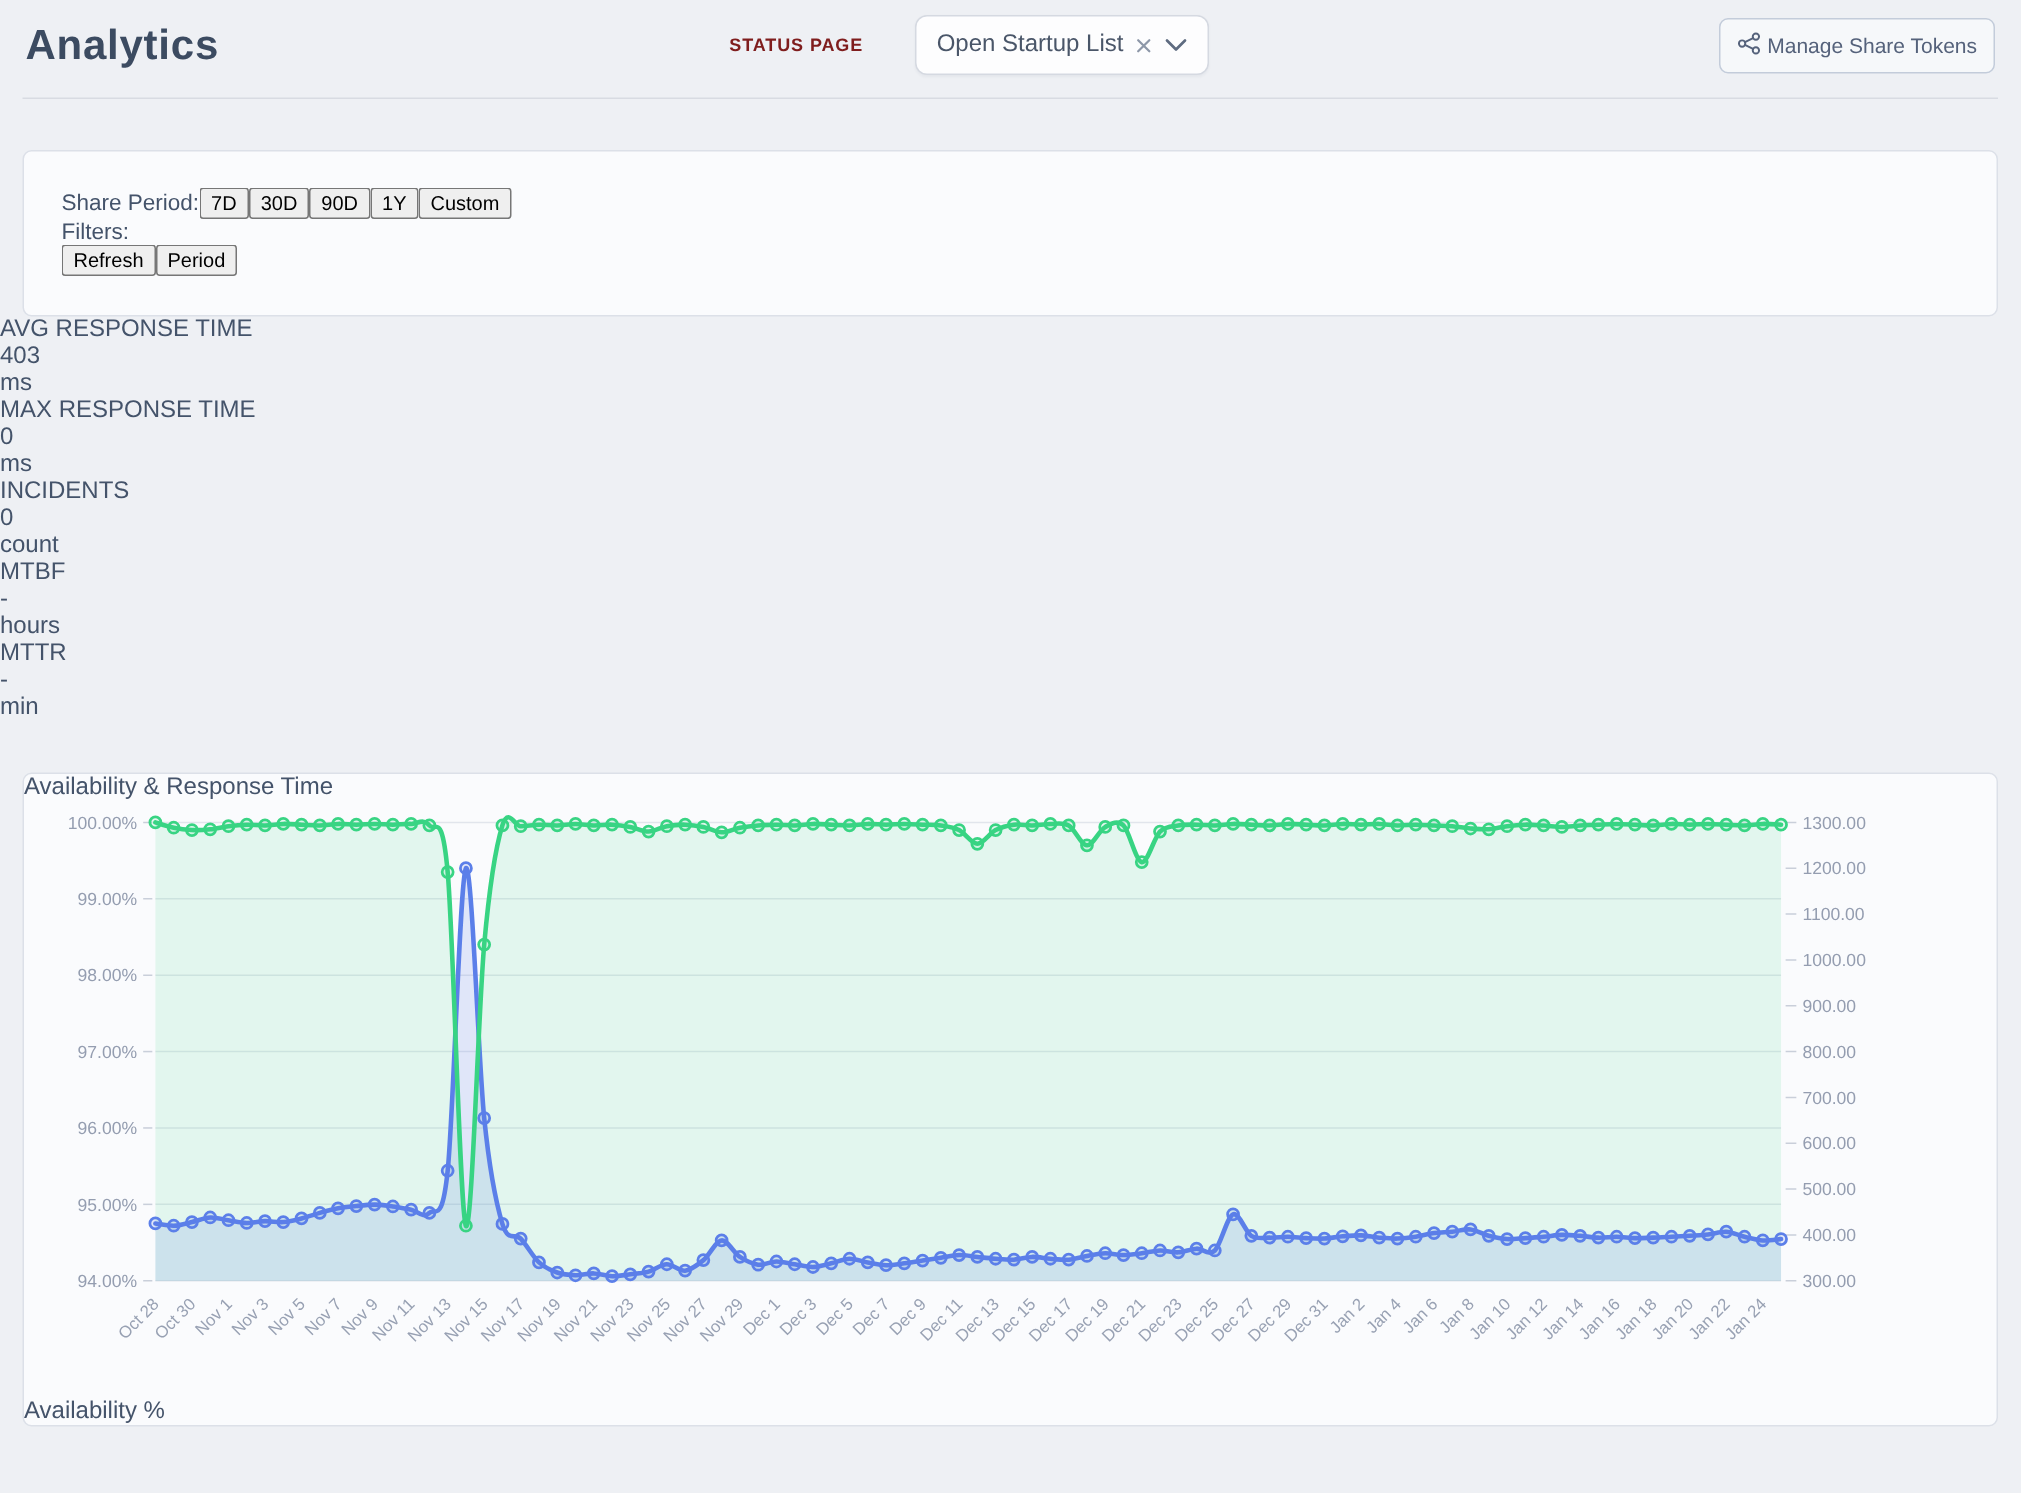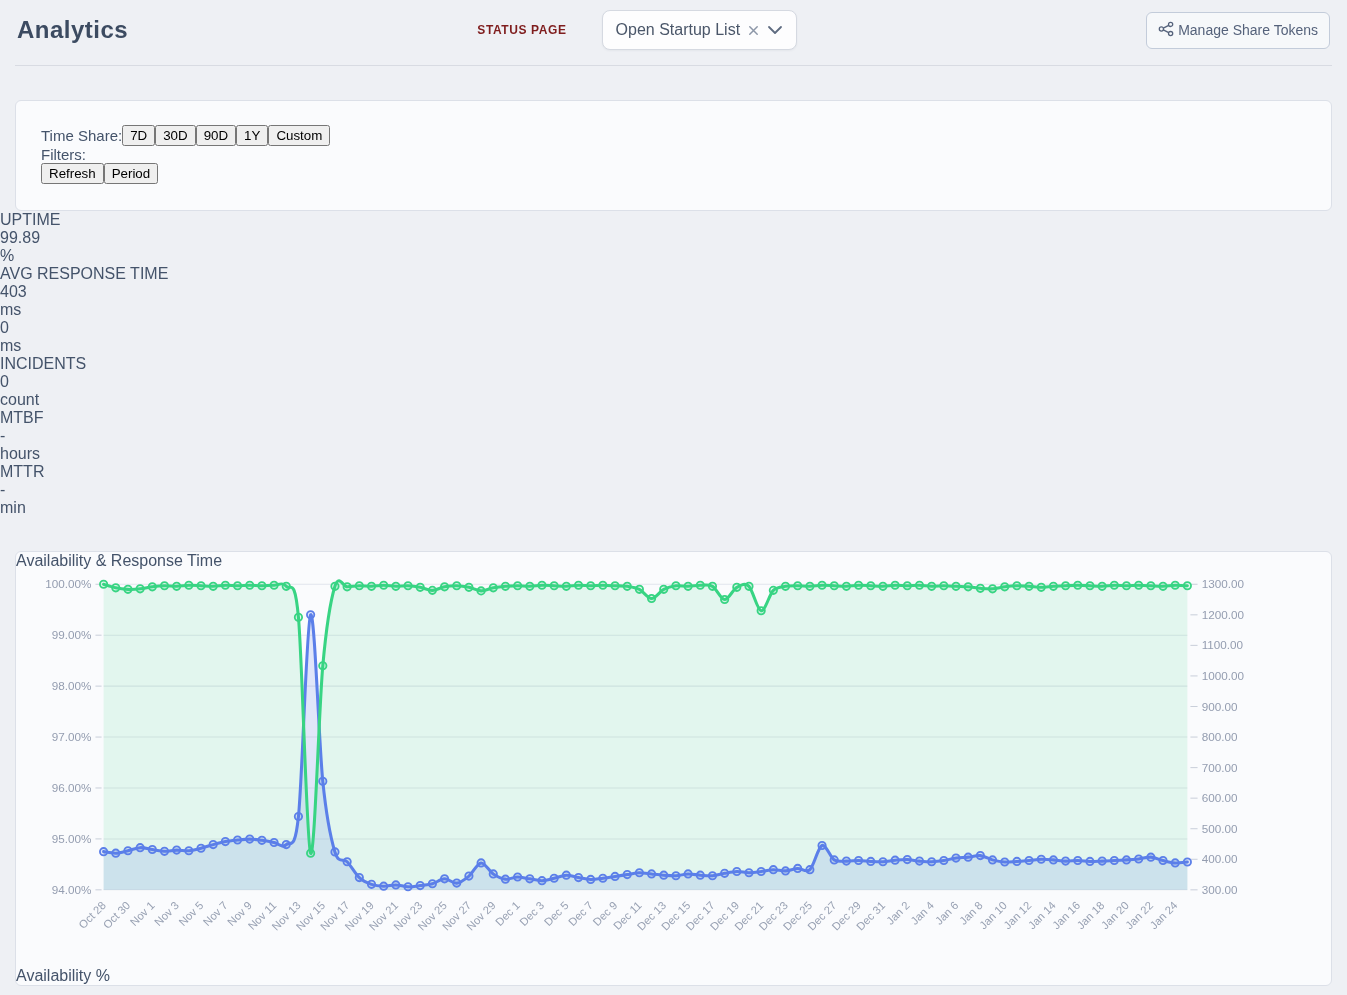--- a/index.html
+++ b/index.html
@@ -10,21 +10,21 @@
     font-family:"Liberation Sans", sans-serif;
     color:#44536a;
   }
   
   .header {
     display:flex; align-items:center;
     margin:0 15px; padding:10px 2px 15px 2px;
     border-bottom:1px solid #d8dbe2;
   }
   .page-title {
-    font-size:24px; font-weight:bold; color:#3c4b61; letter-spacing:.5px;
+    font-size:28px; font-weight:bold; color:#3c4b61; letter-spacing:.5px;
   }
   .header-center { flex:1; display:flex; align-items:center; justify-content:center; gap:12px; }
   .status-label { font-size:12px; font-weight:bold; color:#7f1d1d; letter-spacing:.6px; }
   .select-box {
     display:flex; align-items:center; gap:7px;
     background:#fdfdfe; border:1px solid #d5d9e1; border-radius:8px;
     padding:10px 13px; box-shadow:0 1px 2px rgba(40,50,70,.05);
     cursor:pointer;
     margin-left:23px;
   }
@@ -109,44 +109,40 @@
           <circle cx="12.6" cy="12.6" r="2.1"></circle>
         <path d="M5.3 7.05 L10.7 4.35 M5.3 8.95 L10.7 11.65"></path>
       </svg>
     </span>
     <span>Manage Share Tokens</span>
   </button>
 </div>
 
 <div class="panel filter-panel">
   <div class="row">
-    <span class="row-label">Time Share:</span>
+    <span class="row-label">Share Period:</span>
     <div class="tp-group" id="tp-group"><button class="tp-btn">7D</button><button class="tp-btn">30D</button><button class="tp-btn selected">90D</button><button class="tp-btn">1Y</button><button class="tp-btn">Custom</button></div>
   </div>
   <div class="row filters-row">
     <span class="row-label" style="margin-right:0">Filters:</span>
   </div>
   <div class="row actions-row">
     <button class="btn btn-primary">Refresh</button>
     <button class="btn btn-slate">Period</button>
   </div>
 </div>
 
 <div class="stats" id="stats-row">
     <div class="card">
-      <div class="lbl">UPTIME</div>
-      <div class="val">99.89</div>
-      <div class="unit">%</div>
-    </div>
-    <div class="card">
       <div class="lbl">AVG RESPONSE TIME</div>
       <div class="val">403</div>
       <div class="unit">ms</div>
     </div>
     <div class="card">
+      <div class="lbl">MAX RESPONSE TIME</div>
       <div class="val">0</div>
       <div class="unit">ms</div>
     </div>
     <div class="card">
       <div class="lbl">INCIDENTS</div>
       <div class="val">0</div>
       <div class="unit">count</div>
     </div>
     <div class="card">
       <div class="lbl">MTBF</div>

